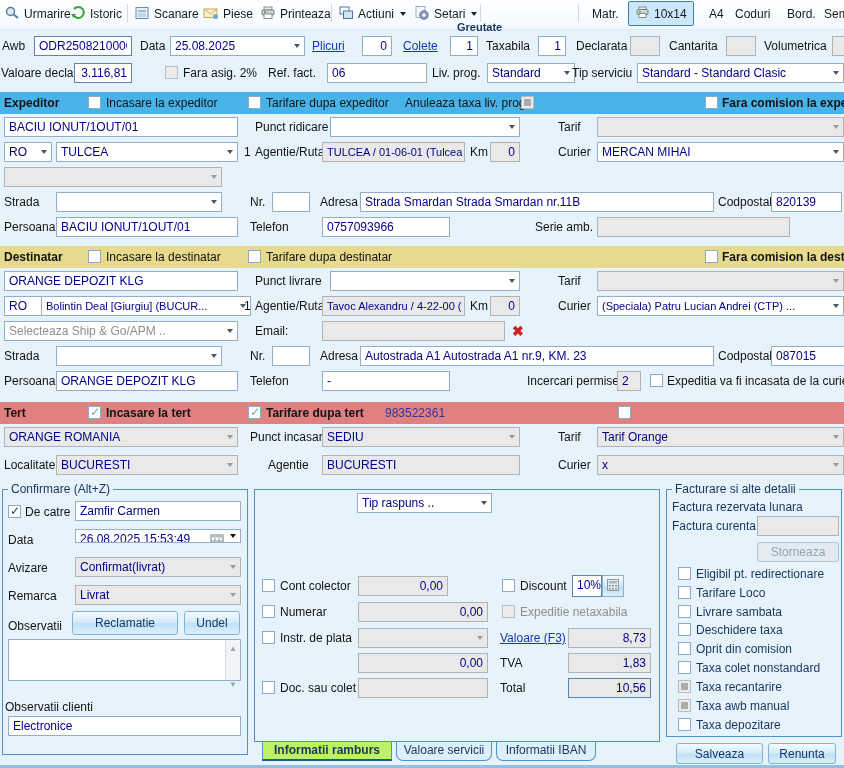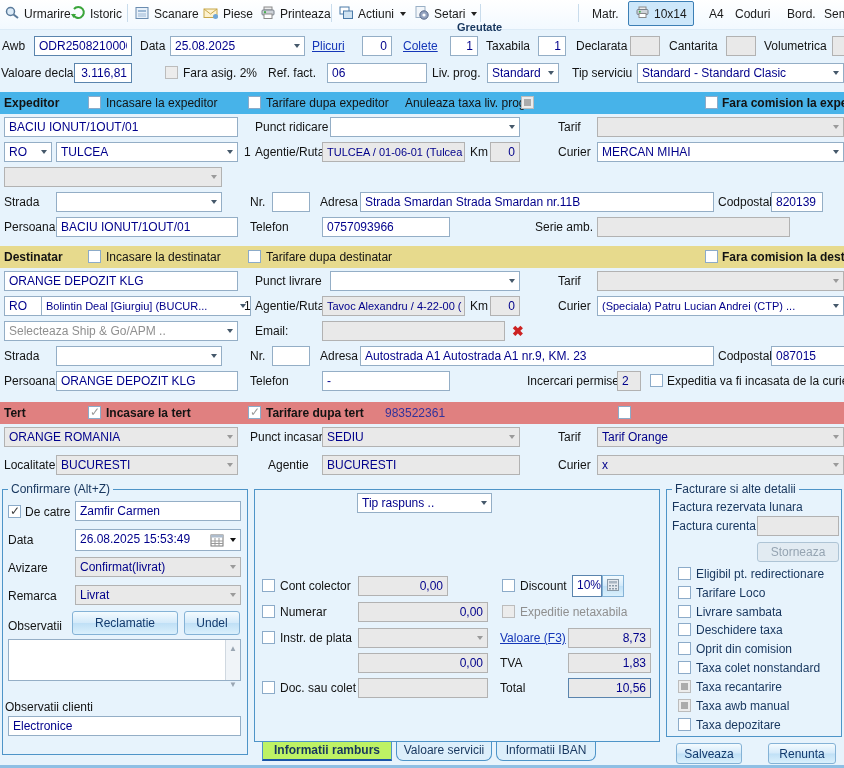--- a/index.html
+++ b/index.html
@@ -149,21 +149,21 @@
 </div>
 
 <div>
   <span class="lbl" style="left:1px;top:63px">Valoare declara</span>
   <input class="inp num" style="left: 74px; top: 63px; width: 58px; border-color: rgb(90, 132, 173);" value="3.116,81">
   <span class="cb disbg" style="left:165px;top:66px"></span>
   <span class="lbl" style="left:183px;top:63px">Fara asig. 2%</span>
   <span class="lbl" style="left:268px;top:63px">Ref. fact.</span>
   <input class="inp" style="left: 327px; top: 63px; width: 100px;" value="06">
   <span class="lbl" style="left:432px;top:63px">Liv. prog.</span>
-  <div class="inp dd" style="left:487px;top:63px;width:72px"><span>Standard</span><i class="arr"></i></div>
+  <div class="inp dd" style="left:487px;top:63px;width:88px"><span>Standard</span><i class="arr"></i></div>
   <span class="lbl" style="left:572px;top:63px">Tip serviciu</span>
   <div class="inp dd" style="left:637px;top:63px;width:207px"><span>Standard - Standard Clasic</span><i class="arr"></i></div>
 </div>
 
 <div class="hdrbar" style="top:92px;background:#47b3e9">
   <span class="lbl b" style="left:4px;top:1px">Expeditor</span>
   <span class="cb" style="left:88px;top:4px"></span>
   <span class="lbl" style="left:106px;top:1px">Incasare la expeditor</span>
   <span class="cb" style="left:248px;top:4px"></span>
   <span class="lbl" style="left:266px;top:1px">Tarifare dupa expeditor</span>
@@ -199,21 +199,21 @@
 
   <span class="lbl" style="left:4px;top:192px">Strada</span>
   <div class="inp dd" style="left:56px;top:192px;width:166px">
       <i class="arr"></i>
     </div>
   <span class="lbl" style="left:250px;top:192px">Nr.</span>
   <input class="inp" style="left: 272px; top: 192px; width: 38px;">
   <span class="lbl" style="left:320px;top:192px">Adresa</span>
   <input class="inp" style="left: 360px; top: 192px; width: 354px;" value="Strada Smardan Strada Smardan nr.11B">
   <span class="lbl" style="left:718px;top:192px">Codpostal</span>
-  <input class="inp" style="left: 771px; top: 192px; width: 52px;" value="820139">
+  <input class="inp" style="left: 771px; top: 192px; width: 71px;" value="820139">
 
   <span class="lbl" style="left:4px;top:217px">Persoana</span>
   <input class="inp" style="left: 56px; top: 217px; width: 182px;" value="BACIU IONUT/1OUT/01">
   <span class="lbl" style="left:250px;top:217px">Telefon</span>
   <input class="inp" style="left: 322px; top: 217px; width: 128px;" value="0757093966">
   <span class="lbl" style="left:535px;top:217px">Serie amb.</span>
   <div class="inp dis" style="left:597px;top:217px;width:193px"></div>
 </div>
 
 <div class="hdrbar" style="top:246px;background:#e7da8d">
@@ -297,21 +297,21 @@
 </div>
 
 <div class="panel" style="left:2px;top:489px;width:246px;height:266px"></div>
 <span class="legend" style="left:8px;top:482px">Confirmare (Alt+Z)</span>
 <div>
   <span class="cb on" style="left:8px;top:505px"></span>
   <span class="lbl" style="left:25px;top:502px">De catre</span>
   <input class="inp" style="left: 75px; top: 501px; width: 166px;" value="Zamfir Carmen">
 
   <span class="lbl" style="left:8px;top:530px">Data</span>
-  <div class="inp" style="left:75px;top:529px;width:166px;height:22px;padding-right:24px">
+  <div class="inp" style="left:75px;top:529px;width:166px;height:14px;padding-right:24px">
     <span>26.08.2025 15:53:49</span>
     <span style="position:absolute;right:16px;top:3px"><svg width="14" height="14">
           <rect x="1" y="2" width="12" height="11" fill="#fff" stroke="#777"></rect>
           <rect x="1" y="2" width="12" height="2.5" fill="#aebccc"></rect>
           <line x1="5" y1="5" x2="5" y2="13" stroke="#999"></line>
           <line x1="9" y1="5" x2="9" y2="13" stroke="#999"></line>
           <line x1="1" y1="8" x2="13" y2="8" stroke="#999"></line>
           <line x1="1" y1="10.5" x2="13" y2="10.5" stroke="#999"></line>
         </svg></span>
     <i class="arr" style="border-top-color:#111"></i>
@@ -413,20 +413,20 @@
   <span class="cb" style="left:678px;top:661px"></span>
   <span class="lbl navy" style="left:696px;top:658px">Taxa colet nonstandard</span>
   <span class="cb fillbox disbg" style="left:678px;top:680px"></span>
   <span class="lbl navy" style="left:696px;top:677px">Taxa recantarire</span>
   <span class="cb fillbox disbg" style="left:678px;top:699px"></span>
   <span class="lbl navy" style="left:696px;top:696px">Taxa awb manual</span>
   <span class="cb" style="left:678px;top:718px"></span>
   <span class="lbl navy" style="left:696px;top:715px">Taxa depozitare</span>
 </div>
 
-<div class="btn" style="left:676px;top:743px;width:66px;height:21px">
+<div class="btn" style="left:676px;top:743px;width:87px;height:21px">
     <span>Salveaza</span>
   </div>
 <div class="btn" style="left:768px;top:743px;width:68px;height:21px">
     <span>Renunta</span>
   </div>
 
 <div style="position:absolute;left:0;top:765px;width:844px;height:3px;background:#8fbfe4"></div>
 
 </body></html>

